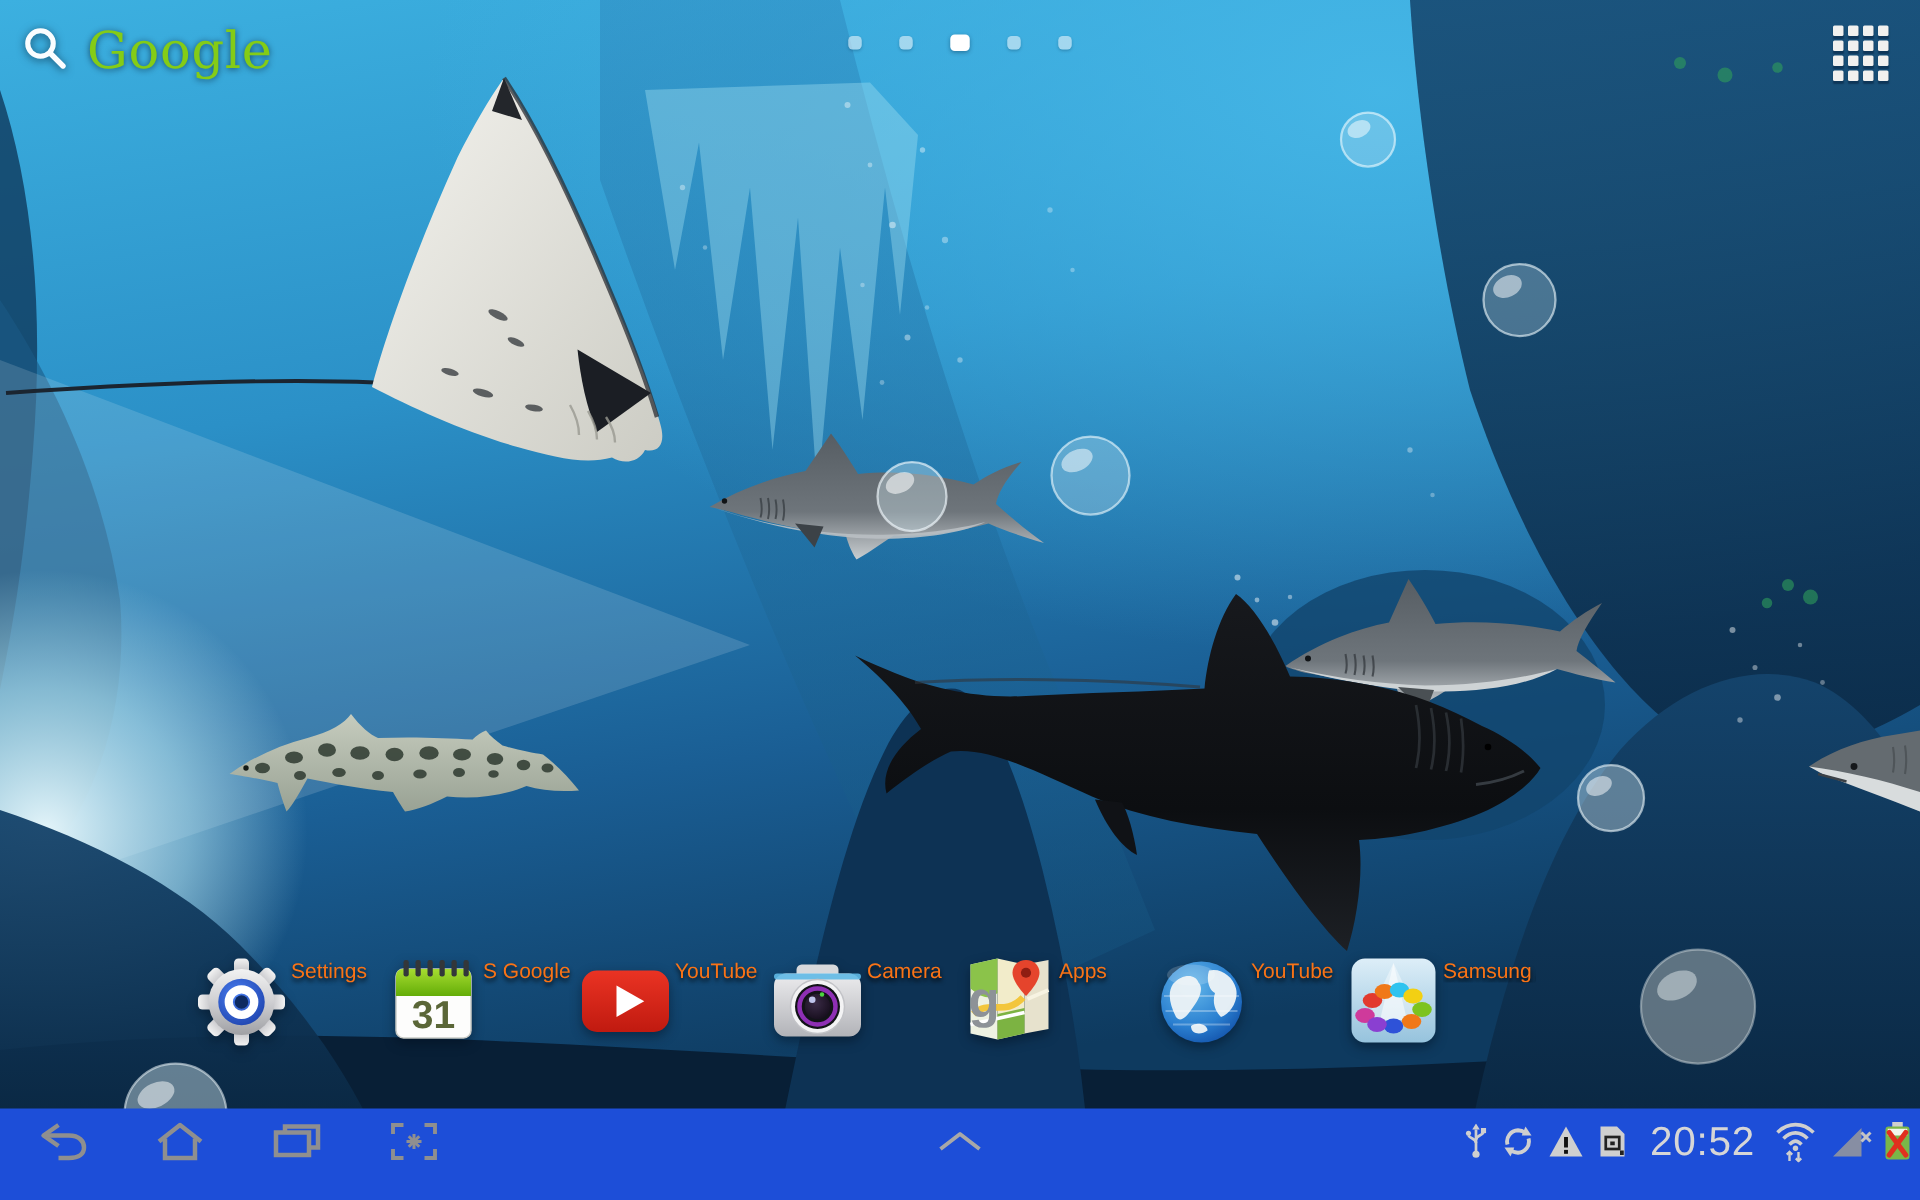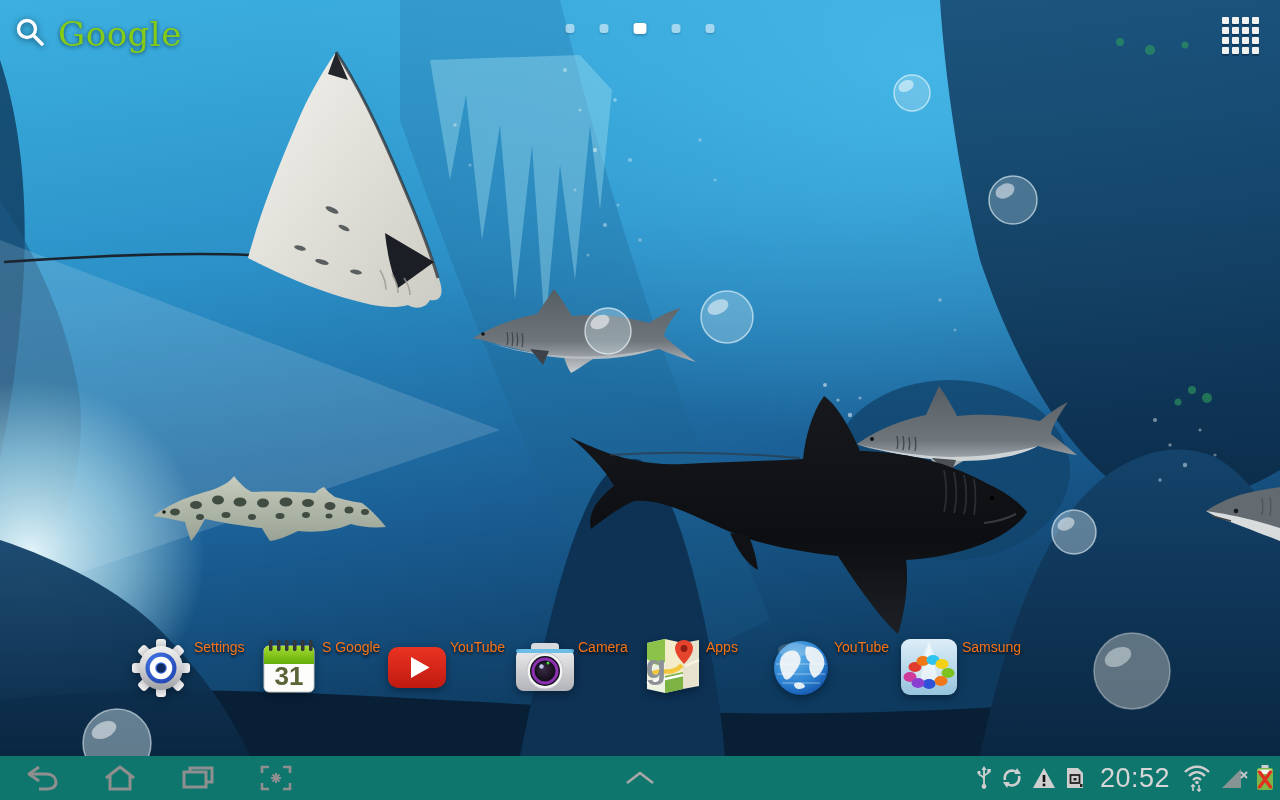--- a/index.html
+++ b/index.html
@@ -35,21 +35,21 @@
   .dock { position:absolute; left:128px; top:634px; width:1024px; display:flex; }
   .dock-item { width:128px; display:flex; flex-direction:row; align-items:flex-start; cursor:pointer; }
   .dock-item .icon { width:66px; height:66px; display:flex; align-items:center;
     justify-content:center; }
   .dock-item .icon svg { filter: drop-shadow(0 3px 4px rgba(0,10,25,.45)); }
   .dock-item .label { margin-top:5px; font-size:14px; color:#f97316; white-space:nowrap;
     text-shadow:0 2px 3px rgba(0,0,0,.85); }
   .dock-item.clip .label { width:88px; overflow:hidden; text-align:left; }
 
   
-  .navbar { position:absolute; left:0; bottom:0; width:1280px; height:44px; background:#0f766e; }
+  .navbar { position:absolute; left:0; bottom:0; width:1280px; height:61px; background:#1d4ed8; }
   .nav-left { position:absolute; left:0; top:0; height:44px; display:flex;
     align-items:center; gap:38px; padding-left:22px; }
   .nav-btn { width:40px; height:32px; display:flex; align-items:center;
     justify-content:center; cursor:pointer; }
   .nav-center { position:absolute; left:50%; top:0; transform:translateX(-50%);
     height:44px; display:flex; align-items:center; cursor:pointer; }
   .status-cluster { position:absolute; right:6px; top:0; height:44px; display:flex;
     align-items:center; gap:8px; }
   .status-cluster .time { font-size:27px; color:#d6d6d6; letter-spacing:.5px;
     margin:0 4px 0 6px; }

